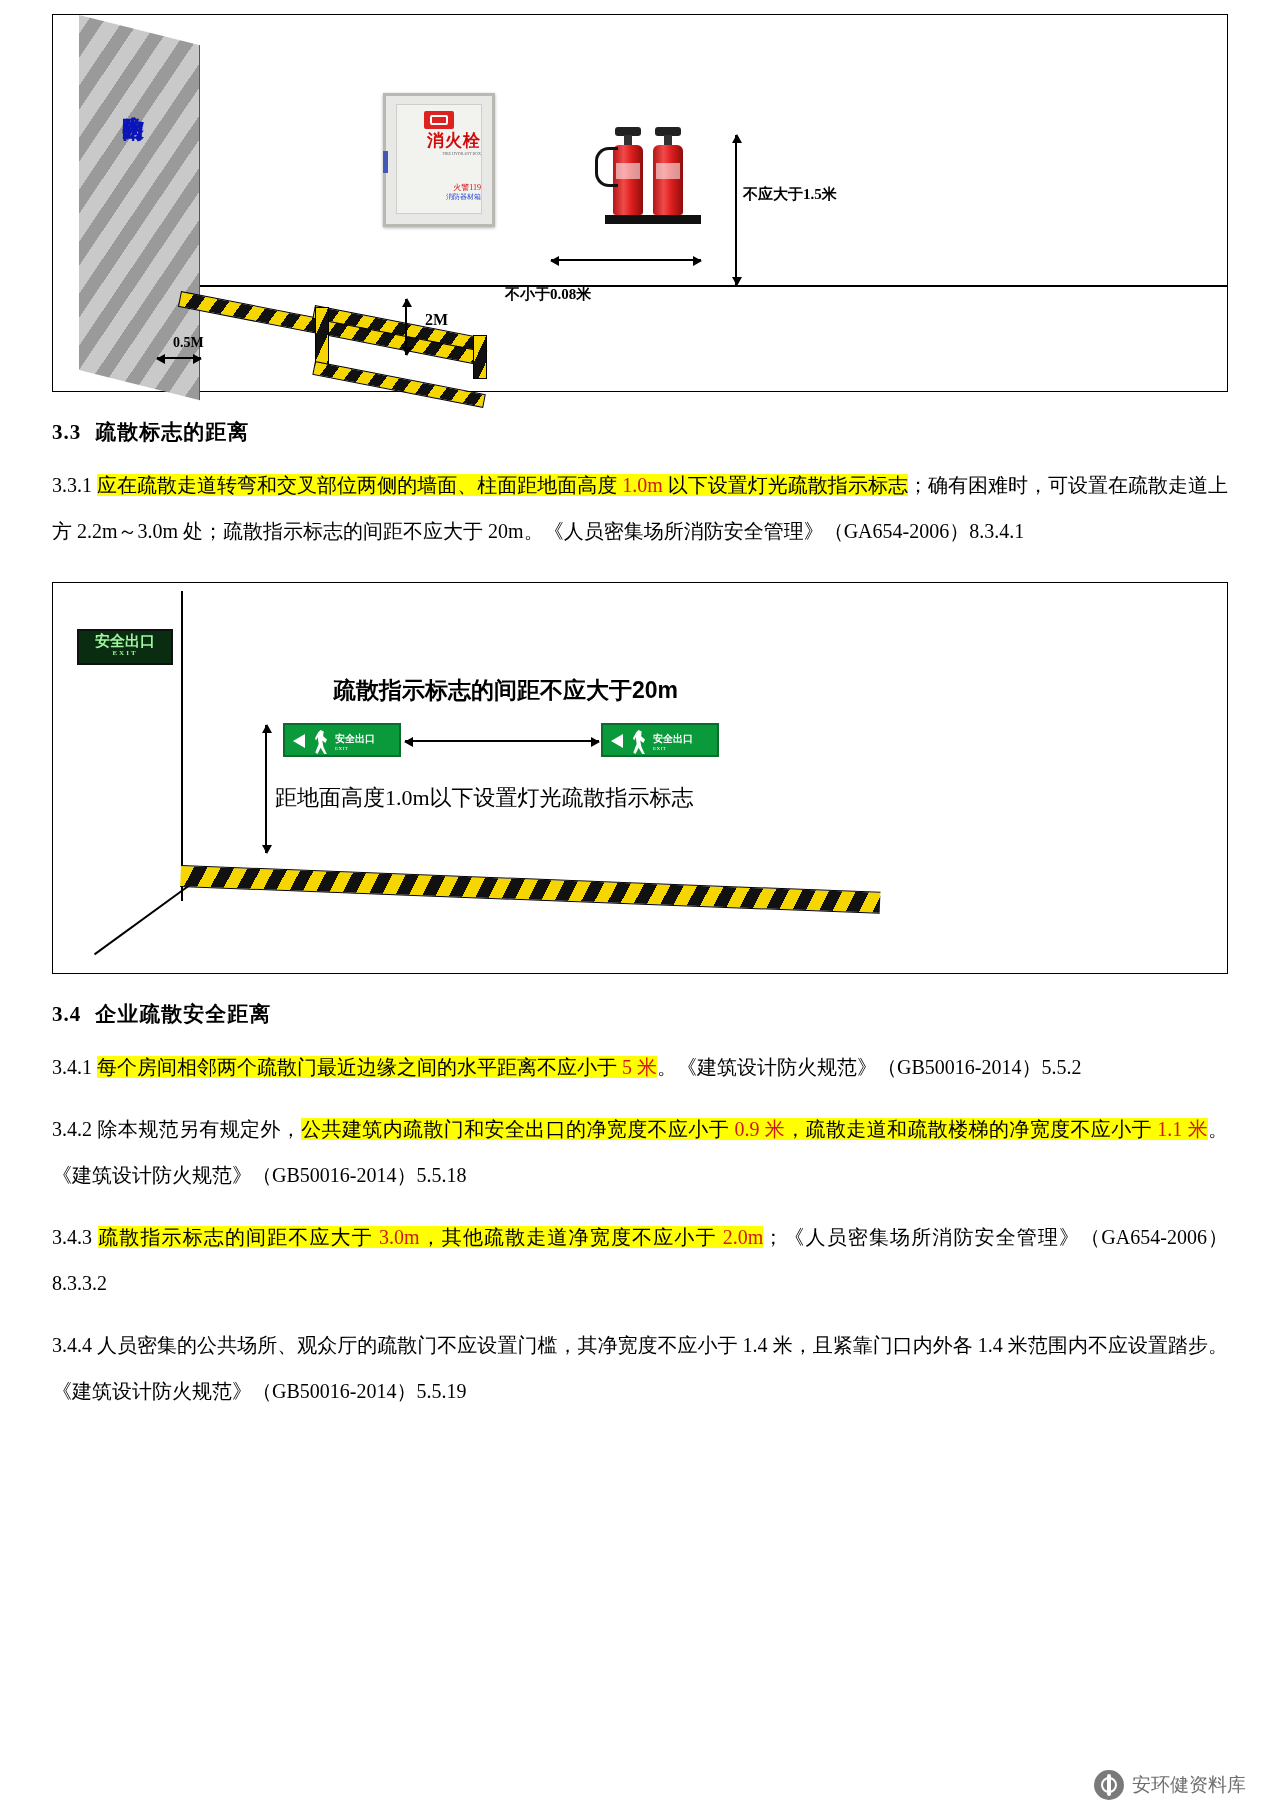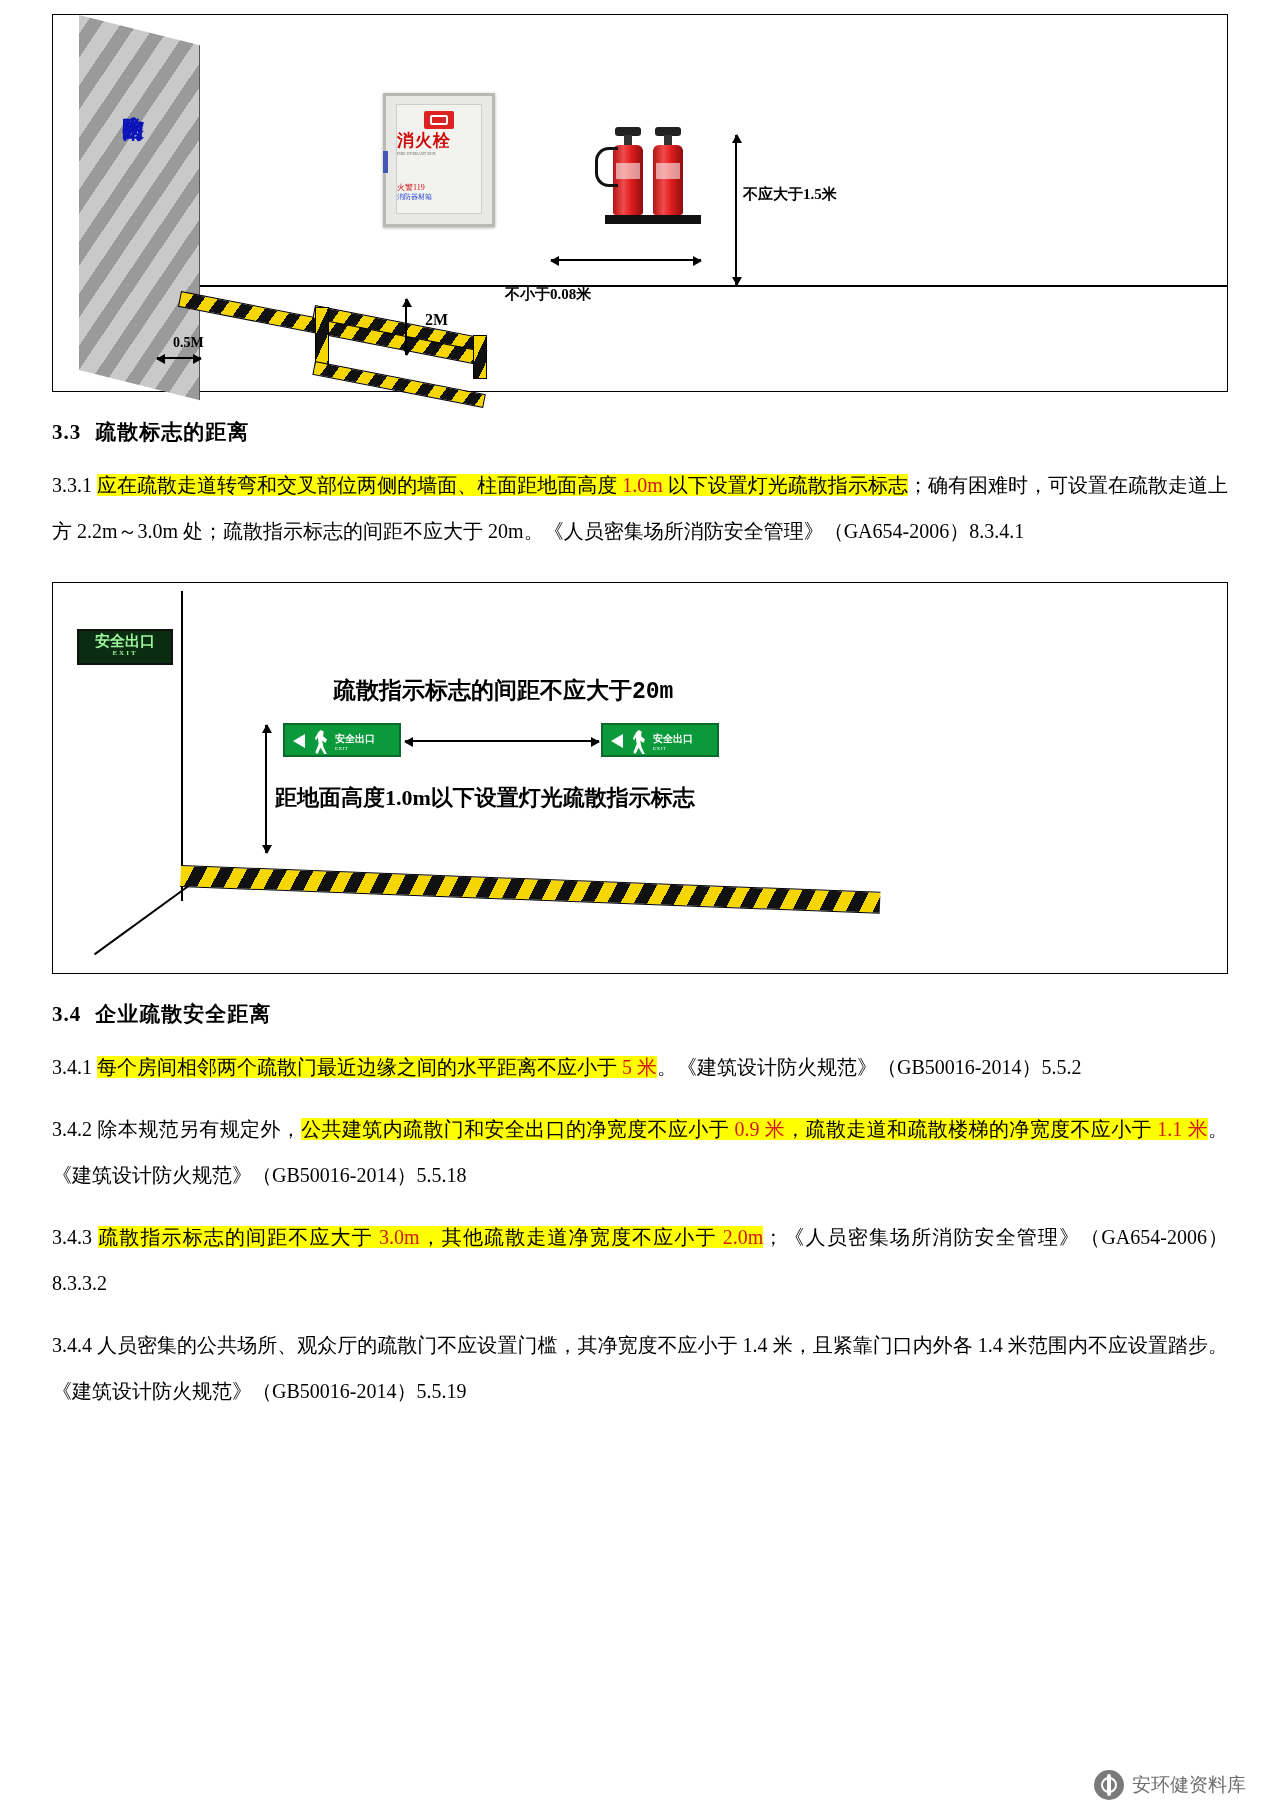--- a/index.html
+++ b/index.html
@@ -78,21 +78,21 @@
     width: 106px; height: 128px;
     background: #e8e8e6;
     border: 3px solid #b9b9b4;
     box-shadow: 0 1px 3px rgba(0,0,0,.3);
   }
   .hose-box-inner {
     position: absolute;
     left: 10px; top: 8px; right: 10px; bottom: 10px;
     background: #f2f2ef;
     border: 1px solid #cfcfca;
-    text-align: left;
+    text-align: right;
   }
   .hose-logo {
     width: 30px; height: 18px;
     margin: 6px auto 2px auto;
     background: #d22;
     border-radius: 2px;
     position: relative;
   }
   .hose-logo:after {
     content: "";
@@ -290,28 +290,28 @@
     font-size: 7px;
     letter-spacing: 2px;
     display: block;
     line-height: 9px;
   }
   .f2-title {
     position: absolute;
     left: 280px; top: 92px;
     font-size: 23px;
     font-weight: bold;
-    font-family: Liberation Mono, monospace;
+    font-family: Liberation Sans, sans-serif;
     white-space: nowrap;
   }
   .f2-sub {
     position: absolute;
     left: 222px; top: 200px;
     font-size: 22px;
-    font-weight: bold;
+    font-weight: normal;
     font-family: "Liberation Serif", serif;
     white-space: nowrap;
   }
   .grn-sign {
     position: absolute;
     width: 118px; height: 34px;
     background: #0a9a3c;
     border: 2px solid #0a6b2c;
     box-sizing: border-box;
     color: #fff;

